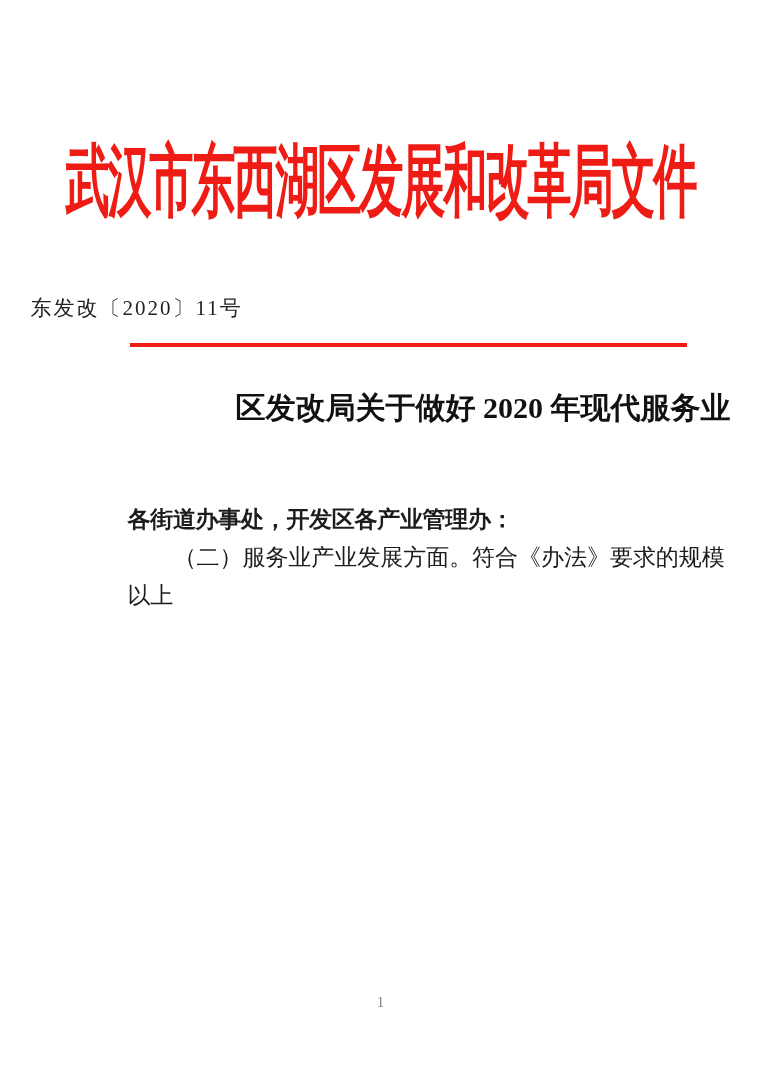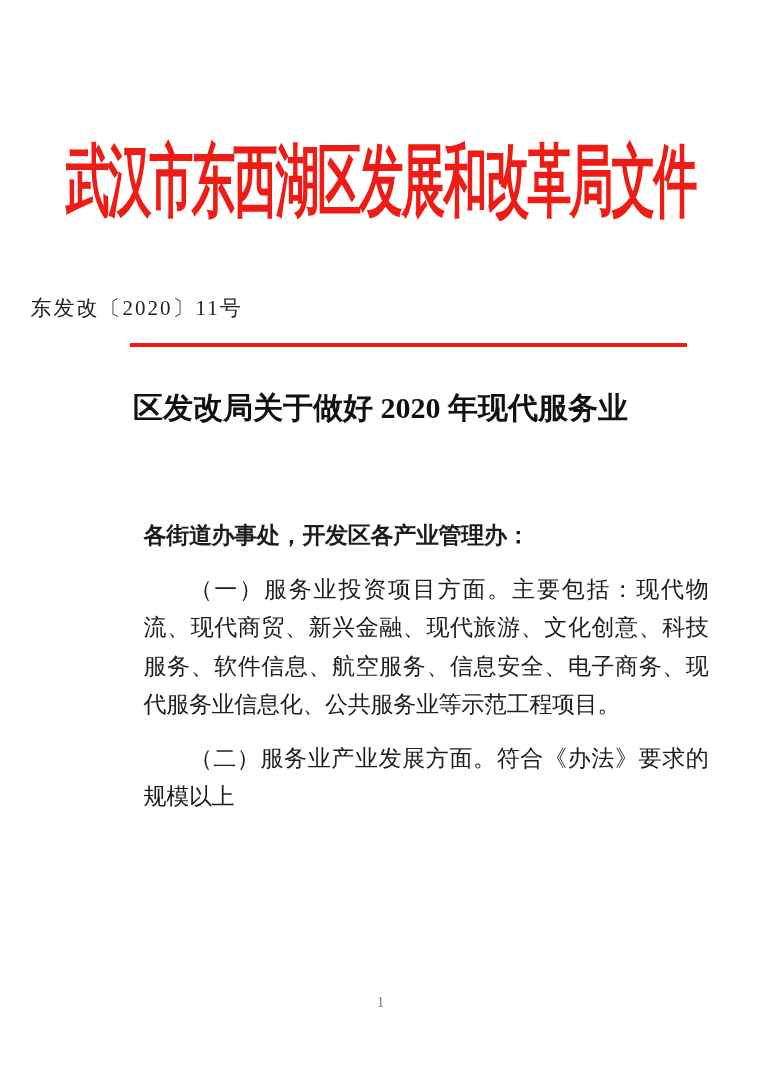--- a/index.html
+++ b/index.html
@@ -57,39 +57,39 @@
     width: 557px;
     height: 4px;
     background: var(--accent-red);
   }
   
   .title {
     position: absolute;
     top: 383px;
     left: 0;
     width: 100%;
-    text-align: center;
+    text-align: right;
     font-size: 30px;
     font-weight: bold;
     line-height: 49px;
     color: #111;
   }
   
   .body {
     position: absolute;
     top: 501px;
     left: 97px;
     width: 597px;
     font-size: 23px;
     line-height: 38.2px;
     letter-spacing: -0.3px;
     text-align: justify;
     color: #1c1c1c;
   }
-  .body p { margin: 16px; }
+  .body p { margin: 0; }
   .salutation { font-weight: bold; }
   .indent { text-indent: 2em; }
   .heading { font-weight: bold; }
   
   .pagenum {
     position: absolute;
     top: 995px;
     left: 0;
     width: 100%;
     text-align: center;
@@ -107,19 +107,18 @@
   <div class="docno">东发改〔2020〕11号</div>
 
   <div class="redline"></div>
 
   <div class="title">
     <div>区发改局关于做好 2020 年现代服务业</div>
   </div>
 
   <div class="body">
     <p class="salutation">各街道办事处，开发区各产业管理办：</p>
-    <p class="indent">（一）服务业投资项目方面。主要包括：现代物流、现代商贸、新兴金融、现代旅游、文化创意、科技服务、软件信息、航空服务、信息安全、电子商务、现代服务业信息化、公共服务业等示范工程项目。</p>
     <p class="indent">（二）服务业产业发展方面。符合《办法》要求的规模以上</p>
   </div>
 
   <div class="pagenum">1</div>
 
 </div>
 
 </body></html>

